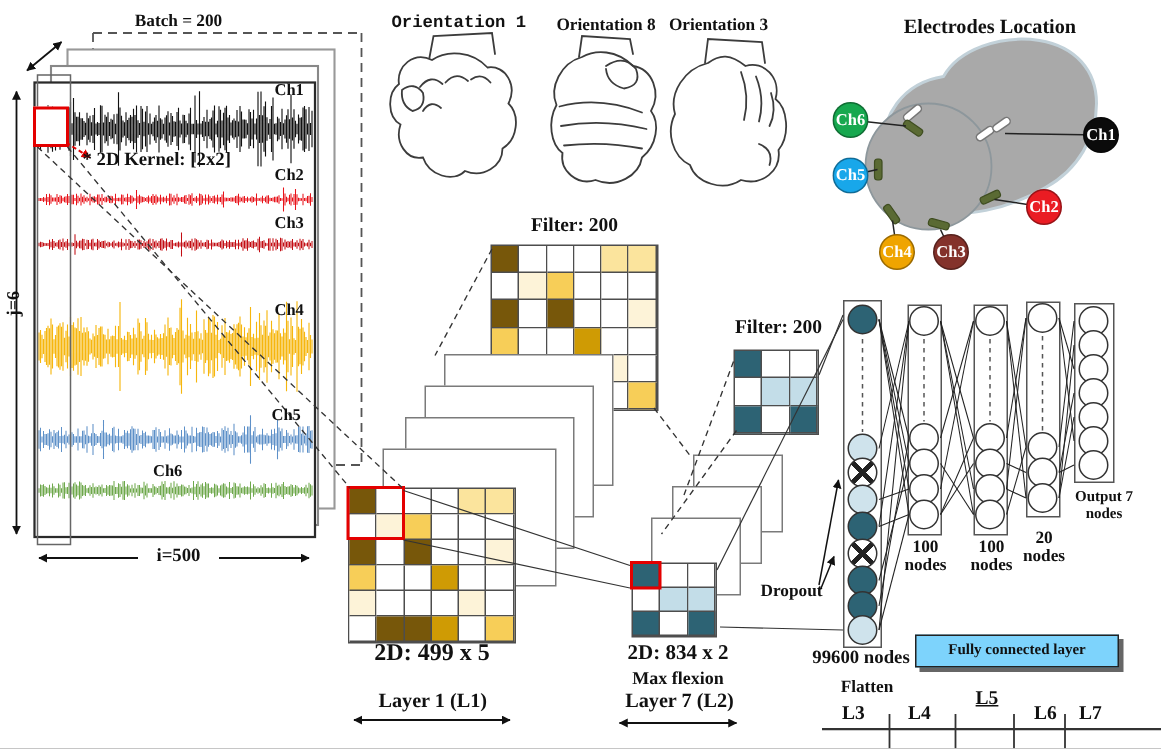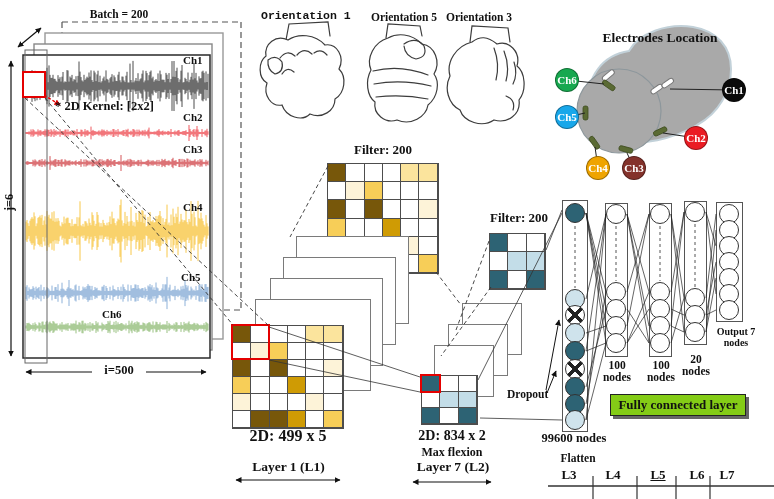--- a/index.html
+++ b/index.html
@@ -19,21 +19,21 @@
   .node{position:absolute;z-index:7;width:20px;height:20px;border-radius:50%;
         border:1.1px solid #333;background:#fff;box-sizing:border-box;}
   .node.x{background:
      linear-gradient(45deg,transparent 44%,#222 44%,#222 56%,transparent 56%),
      linear-gradient(135deg,transparent 44%,#222 44%,#222 56%,transparent 56%),#fff;}
   .ncol{position:absolute;z-index:2;border:1.2px solid #555;box-sizing:border-box;}
   .echip{position:absolute;z-index:2;width:24px;height:24px;border-radius:50%;
          display:flex;align-items:center;justify-content:center;color:#fff;font-weight:bold;
          font-size:11px;border:1px solid rgba(0,0,0,.35);box-sizing:border-box;}
   .fcbox{position:absolute;z-index:8;border:1.6px solid #222;box-shadow:3px 3px 0 #666;
-         background:#84cc16;font-weight:bold;text-align:center;font-size:13px;}
+         background:#7dd3fc;font-weight:bold;text-align:center;font-size:10px;margin-top:29px;}
   .clsbox{position:absolute;z-index:5;border:1.5px solid #333;background:#fff;
           left:3px;top:385px;width:211px;padding:2px 7px 3px 7px;box-sizing:border-box;}
   .clsbox .t{font-weight:bold;font-size:13.5px;}
   .clsbox .b{font-size:13.2px;line-height:1.3;text-align:justify;}
   .whitebg{background:#fff;padding:0 3px;}
 </style>
 </head>
 <body>
 
 <div class="stage">
@@ -244,24 +244,24 @@
   <div class="ncol" style="left:716px;top:202px;width:27px;height:120px;"></div>
 
   <div class="lab whitebg" style="left:66px;top:8px;width:100px;font-size:11.5px;">
       <span class="ctr" style="display:block">Batch = 200</span>
     </div>
   <div class="lab" style="left:55px;top:100px;font-size:12.5px;">* 2D Kernel: [2x2]</div>
   <div class="lab ctr" style="left:-11px;top:196px;width:40px;font-size:12px;transform:rotate(-90deg);">j=6</div>
   <div class="lab ctr whitebg" style="left:92px;top:364px;width:48px;font-size:12.5px;">i=500</div>
 
   <div class="lab ctr" style="left:261px;top:10px;width:82px;font-size:11.5px;font-family:Liberation Mono, monospace;">Orientation 1</div>
-  <div class="lab ctr" style="left:362px;top:11px;width:84px;font-size:11.5px;">Orientation 5</div>
+  <div class="lab ctr" style="left:362px;top:11px;width:84px;font-size:11.5px;">Orientation 8</div>
   <div class="lab ctr" style="left:441px;top:11px;width:76px;font-size:11.5px;">Orientation 3</div>
 
-  <div class="lab ctr" style="left:578px;top:11px;width:164px;font-size:13.5px;margin-top:20px;">Electrodes Location</div>
+  <div class="lab ctr" style="left:578px;top:11px;width:164px;font-size:13.5px;">Electrodes Location</div>
 
   <div class="lab ctr" style="left:341px;top:143px;width:84px;font-size:13px;">Filter: 200</div>
   <div class="lab ctr" style="left:485px;top:211px;width:68px;font-size:13px;">Filter: 200</div>
 
   <div class="lab ctr" style="left:232px;top:427px;width:112px;font-size:16px;">2D: 499 x 5</div>
   <div class="lab ctr" style="left:236px;top:460px;width:105px;font-size:13.5px;">Layer 1 (L1)</div>
 
   <div class="lab ctr" style="left:404px;top:428px;width:96px;font-size:14px;">2D: 834 x 2</div>
   <div class="lab ctr" style="left:409px;top:446px;width:86px;font-size:12px;">Max flexion</div>
   <div class="lab ctr" style="left:411px;top:460px;width:84px;font-size:13.5px;">Layer 7 (L2)</div>
@@ -272,21 +272,21 @@
 
   <div class="fcbox" style="left:610px;top:394px;width:134px;height:20px;line-height:20px;">Fully connected layer</div>
 
   <div class="lab ctr wrap" style="left:597px;top:359px;width:40px;font-size:11.5px;">100 nodes</div>
   <div class="lab ctr wrap" style="left:641px;top:359px;width:40px;font-size:11.5px;">100 nodes</div>
   <div class="lab ctr wrap" style="left:677px;top:353px;width:38px;font-size:11.5px;">20 nodes</div>
   <div class="lab ctr wrap" style="left:707px;top:327px;width:58px;font-size:10px;">Output 7 nodes</div>
 
   <div class="lab ctr" style="left:558px;top:468px;width:22px;font-size:13px;">L3</div>
   <div class="lab ctr" style="left:602px;top:468px;width:22px;font-size:13px;">L4</div>
-  <div class="lab ctr" style="left:647px;top:468px;width:22px;font-size:13px;text-decoration:underline;">L5</div>
+  <div class="lab ctr" style="left:647px;top:458px;width:22px;font-size:13px;text-decoration:underline;">L5</div>
   <div class="lab ctr" style="left:686px;top:468px;width:22px;font-size:13px;">L6</div>
   <div class="lab ctr" style="left:716px;top:468px;width:22px;font-size:13px;">L7</div>
 
 
   <svg id="top" class="layer" width="774" height="499">
     <defs>
       <marker id="ma" markerWidth="8" markerHeight="8" refX="5.5" refY="3" orient="auto-start-reverse" markerUnits="userSpaceOnUse">
         <path d="M0,0 L6,3 L0,6 Z" fill="#111"></path>
       </marker>
     </defs>

